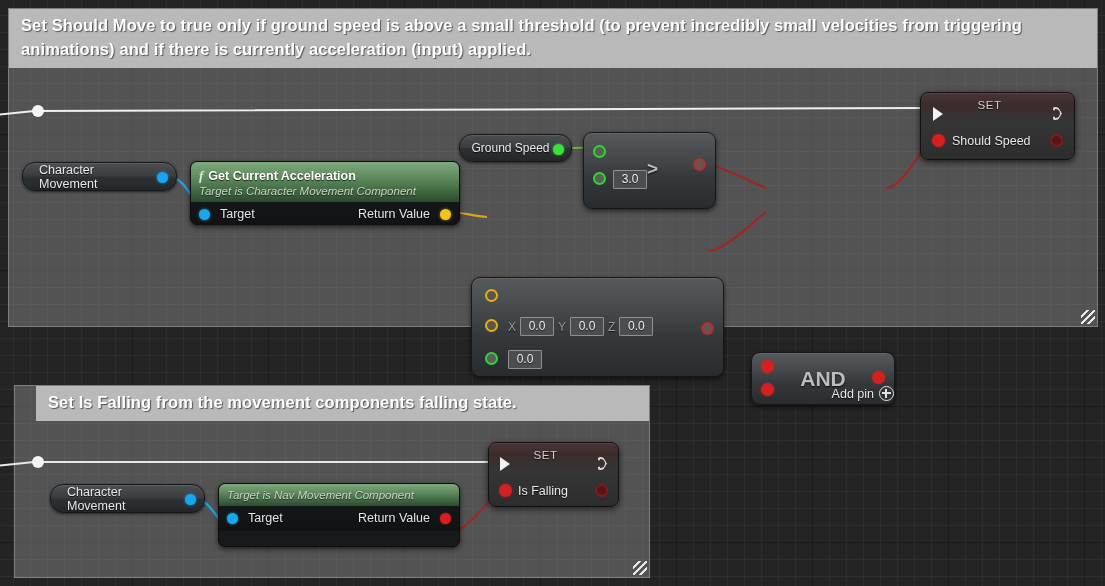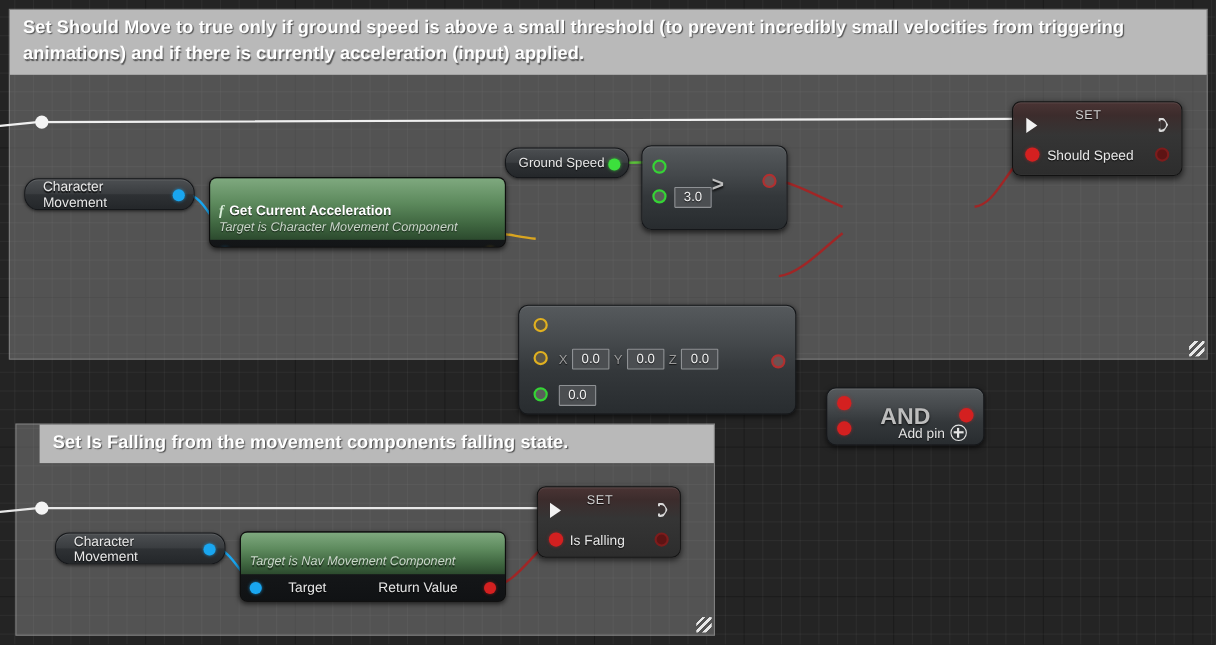--- a/index.html
+++ b/index.html
@@ -71,30 +71,30 @@
 
   
   .fnode{
     border-radius:7px;overflow:hidden;
     border:1px solid #0d0d0d;
     background:#17191b;
     box-shadow:0 2px 5px rgba(0,0,0,.65);
   }
   .fnode .head{
     background:linear-gradient(to bottom,#7fa97f 0%,#5d8a5d 40%,#3f6640 75%,#2c4a2e 100%);
-    padding:20px 10px 5px 8px;position:relative;
+    padding:4px 10px 5px 8px;position:relative;
   }
   .fnode .title{color:#ffffff;font-size:12.5px;font-weight:bold;text-shadow:0 1px 1px rgba(0,0,0,.75);}
   .fnode .sub{color:#c9d6c9;font-size:11.5px;font-style:italic;text-shadow:0 1px 1px rgba(0,0,0,.6);margin-top:1px;}
   .fnode .fsym{display:inline-block;color:#d9ecd9;font-style:italic;font-family:"Liberation Serif",serif;font-size:13px;margin-right:5px;font-weight:bold;}
   .fnode .body{
     background:linear-gradient(to bottom,#141618 0%,#101214 100%);
     padding:5px 8px 6px 8px;display:flex;justify-content:space-between;align-items:center;
   }
-  .fnode .row{display:flex;align-items:center;gap:24px;color:#e6e6e6;font-size:12.5px;text-shadow:0 1px 1px rgba(0,0,0,.8);}
+  .fnode .row{display:flex;align-items:center;gap:10px;color:#e6e6e6;font-size:12.5px;text-shadow:0 1px 1px rgba(0,0,0,.8);}
 
   
   .setnode{
     border-radius:8px;overflow:hidden;border:1px solid #121212;
     background:linear-gradient(to bottom,#4a3434 0%,#3c2c2c 18%,#353535 45%,#2d2d2d 100%);
     box-shadow:0 2px 6px rgba(0,0,0,.65), inset 0 1px 0 rgba(255,255,255,.08);
   }
   .setnode .stitle{
     text-align:center;color:#cfcfcf;font-size:11.5px;letter-spacing:.6px;
     padding:6px 16px 2px 0;text-shadow:0 1px 1px rgba(0,0,0,.8);
@@ -232,21 +232,21 @@
     <span class="pin greenring" style="position:absolute;left:13px;top:74px;width:13px;height:13px;"></span>
     <span class="valbox" style="position:absolute;left:36px;top:72px;width:34px;">0.0</span>
 
     <span class="pin redring" style="position:absolute;right:9px;top:44px;width:13px;height:13px;"></span>
   </div>
 
   <div class="node mathnode" style="left:751px;top:175px;width:144px;height:53px;">
     <span class="pin red" style="position:absolute;left:9px;top:7px;width:13px;height:13px;"></span>
     <span class="pin red" style="position:absolute;left:9px;top:30px;width:13px;height:13px;"></span>
     <span class="op" style="position:absolute;left:0;right:0;top:14px;text-align:center;font-size:21px;">AND</span>
-    <div class="addpin" style="position:absolute;right:15px;bottom:3px;">
+    <div class="addpin" style="position:absolute;right:0;bottom:3px;">
       <span>Add pin</span>
       <span class="plus-circle"></span>
     </div>
     <span class="pin red" style="position:absolute;right:9px;top:18px;width:13px;height:13px;"></span>
   </div>
 
   <div class="node setnode" style="left:920px;top:92px;width:155px;height:68px;">
     <div class="stitle">SET</div>
     <span class="exec-in" style="position:absolute;left:12px;top:14px;"></span>
     <span class="exec-out" style="position:absolute;right:12px;top:14px;"></span>

